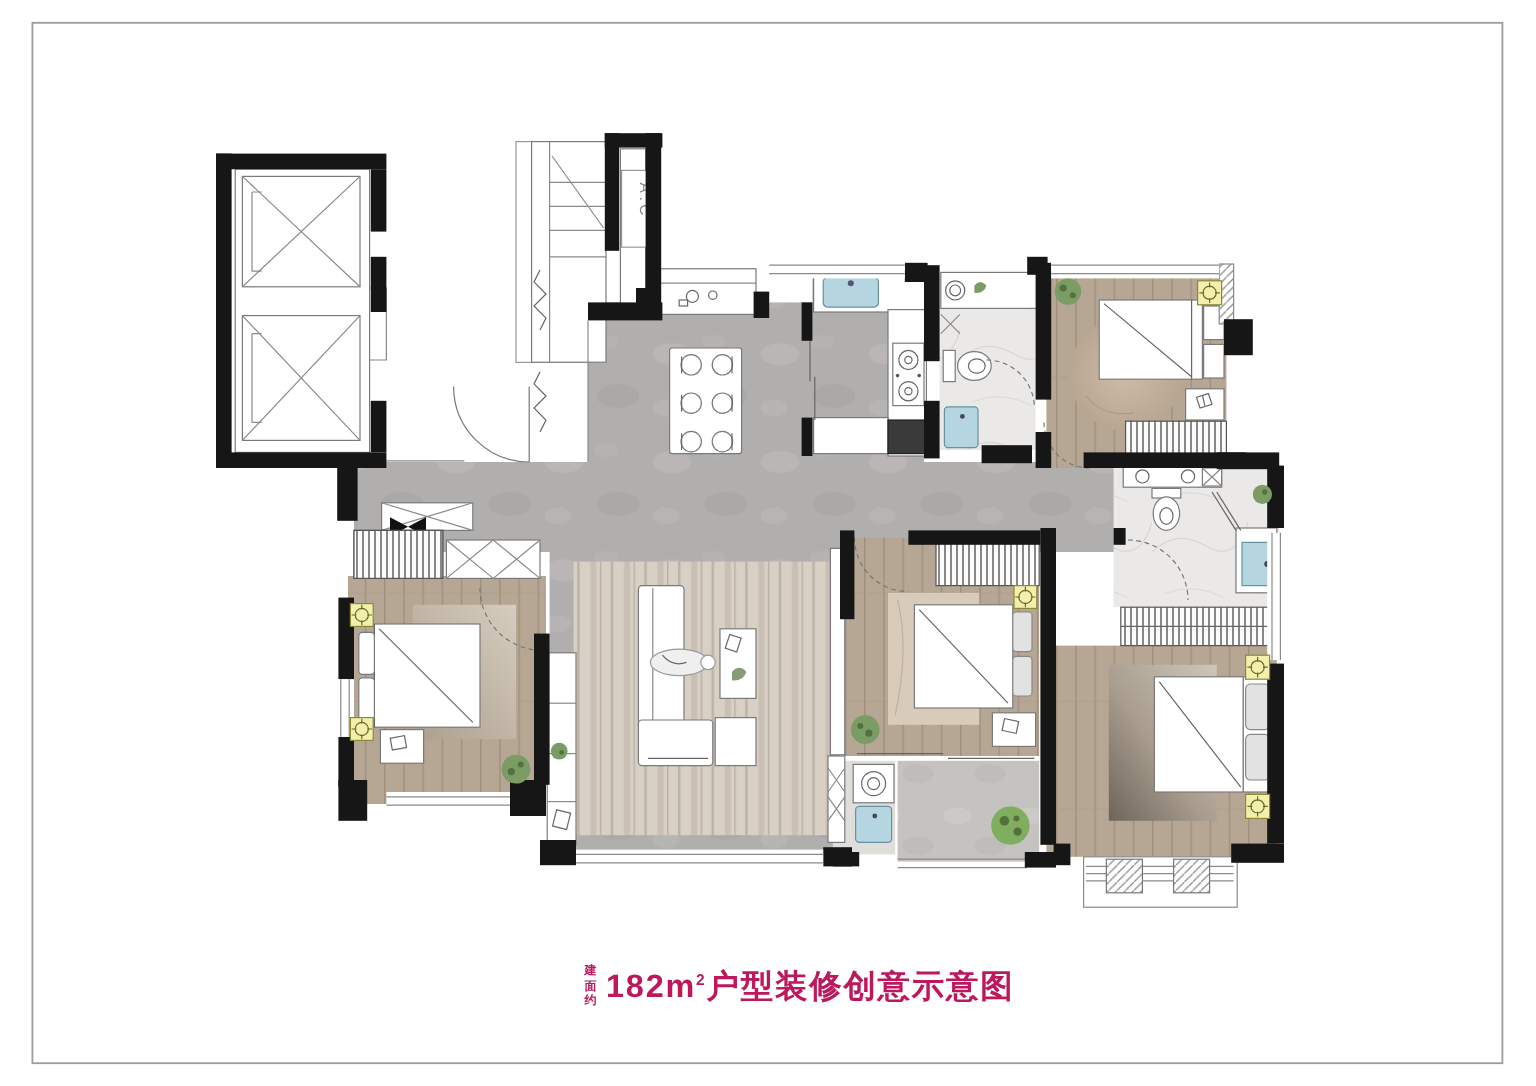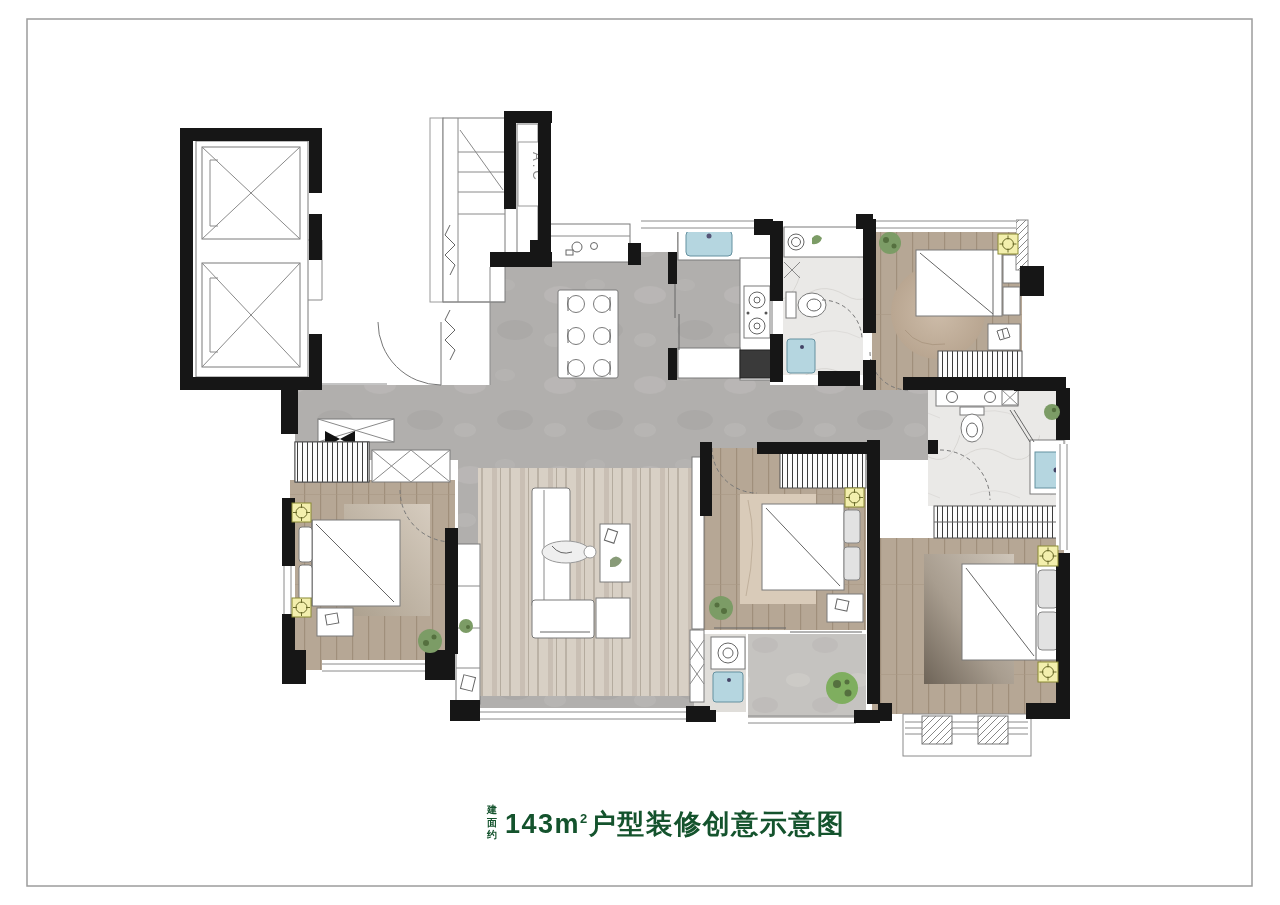--- a/index.html
+++ b/index.html
@@ -14,21 +14,21 @@
   .arc{stroke:#777777;stroke-width:1;fill:none;stroke-dasharray:4 3;}
   .arcS{stroke:#777777;stroke-width:1;fill:none;}
   .blue{fill:#b5d6e0;stroke:#6591a0;stroke-width:1;}
   .lampq{fill:#f3efad;stroke:#8a8a35;stroke-width:1;}
   .lampl{stroke:#6b6b2a;stroke-width:1;fill:none;}
   .plantc{fill:#7c9c66;}
   .plantd{fill:#55703f;}
   .dk{fill:#3a3a3a;stroke:#222;stroke-width:1;}
   .pill{fill:#e2e2e2;stroke:#888;stroke-width:1;}
   
-  .caption{position:absolute;left:487px;top:804px;display:flex;align-items:flex-end;gap:7px;color:#14532d;}
+  .caption{position:absolute;left:487px;top:804px;display:flex;align-items:flex-start;gap:7px;color:#be185d;}
   .cap-stack{width:11px;font-size:10px;line-height:1.25;word-break:break-all;font-weight:700;letter-spacing:0;}
   .cap-main{font-size:27px;font-weight:600;letter-spacing:1.5px;white-space:nowrap;}
   .cap-main sup{font-size:13px;font-weight:700;}
 </style>
 </head>
 <body>
 
 <svg width="1280" height="905" viewBox="0 0 1280 905">
   <defs>
     <pattern id="woodP" width="16" height="90" patternUnits="userSpaceOnUse">
@@ -473,14 +473,14 @@
         <circle fill="#7fae5f" r="16"></circle>
         <circle class="plantd" cx="-5" cy="-4" r="4"></circle>
         <circle class="plantd" cx="6" cy="5" r="3.5"></circle>
         <circle class="plantd" cx="5" cy="-6" r="2.5"></circle>
       </g>
   </g>
 </svg>
 
 <div class="caption">
   <span class="cap-stack">建面约</span>
-  <span class="cap-main"><span>143</span><span>m</span><sup>2</sup><span>户型装修创意示意图</span></span>
+  <span class="cap-main"><span>182</span><span>m</span><sup>2</sup><span>户型装修创意示意图</span></span>
 </div>
 
 </body></html>

